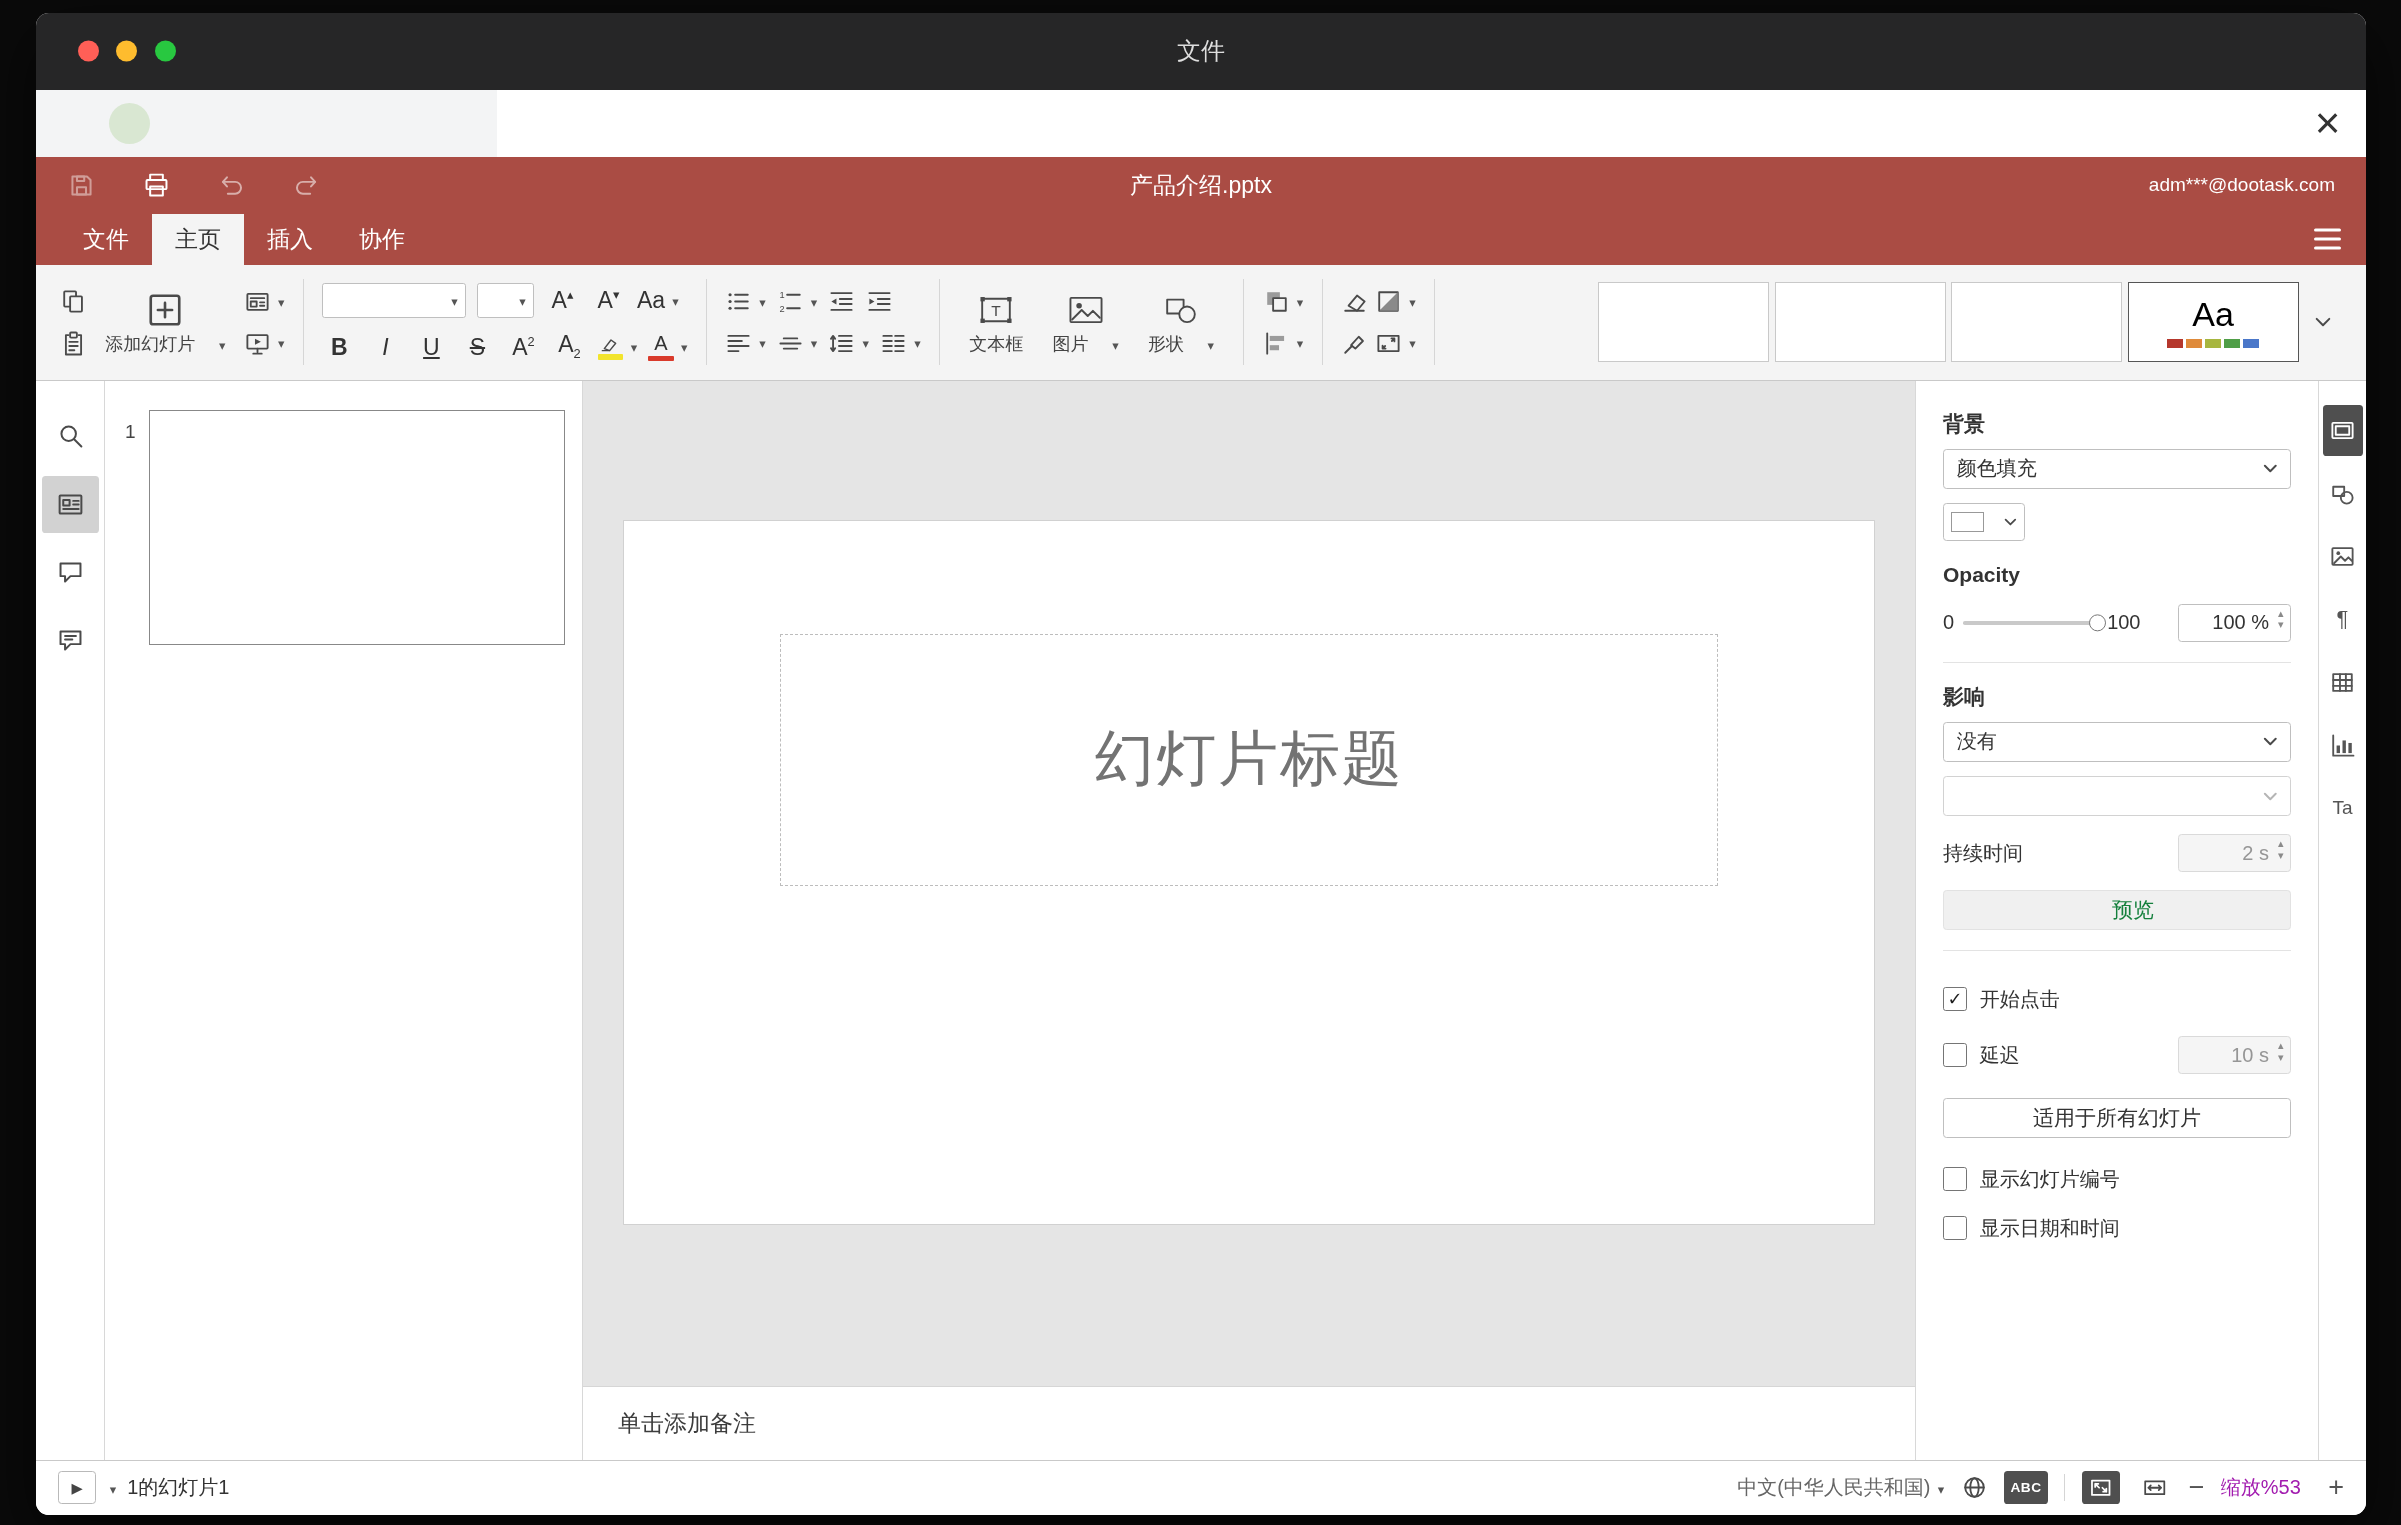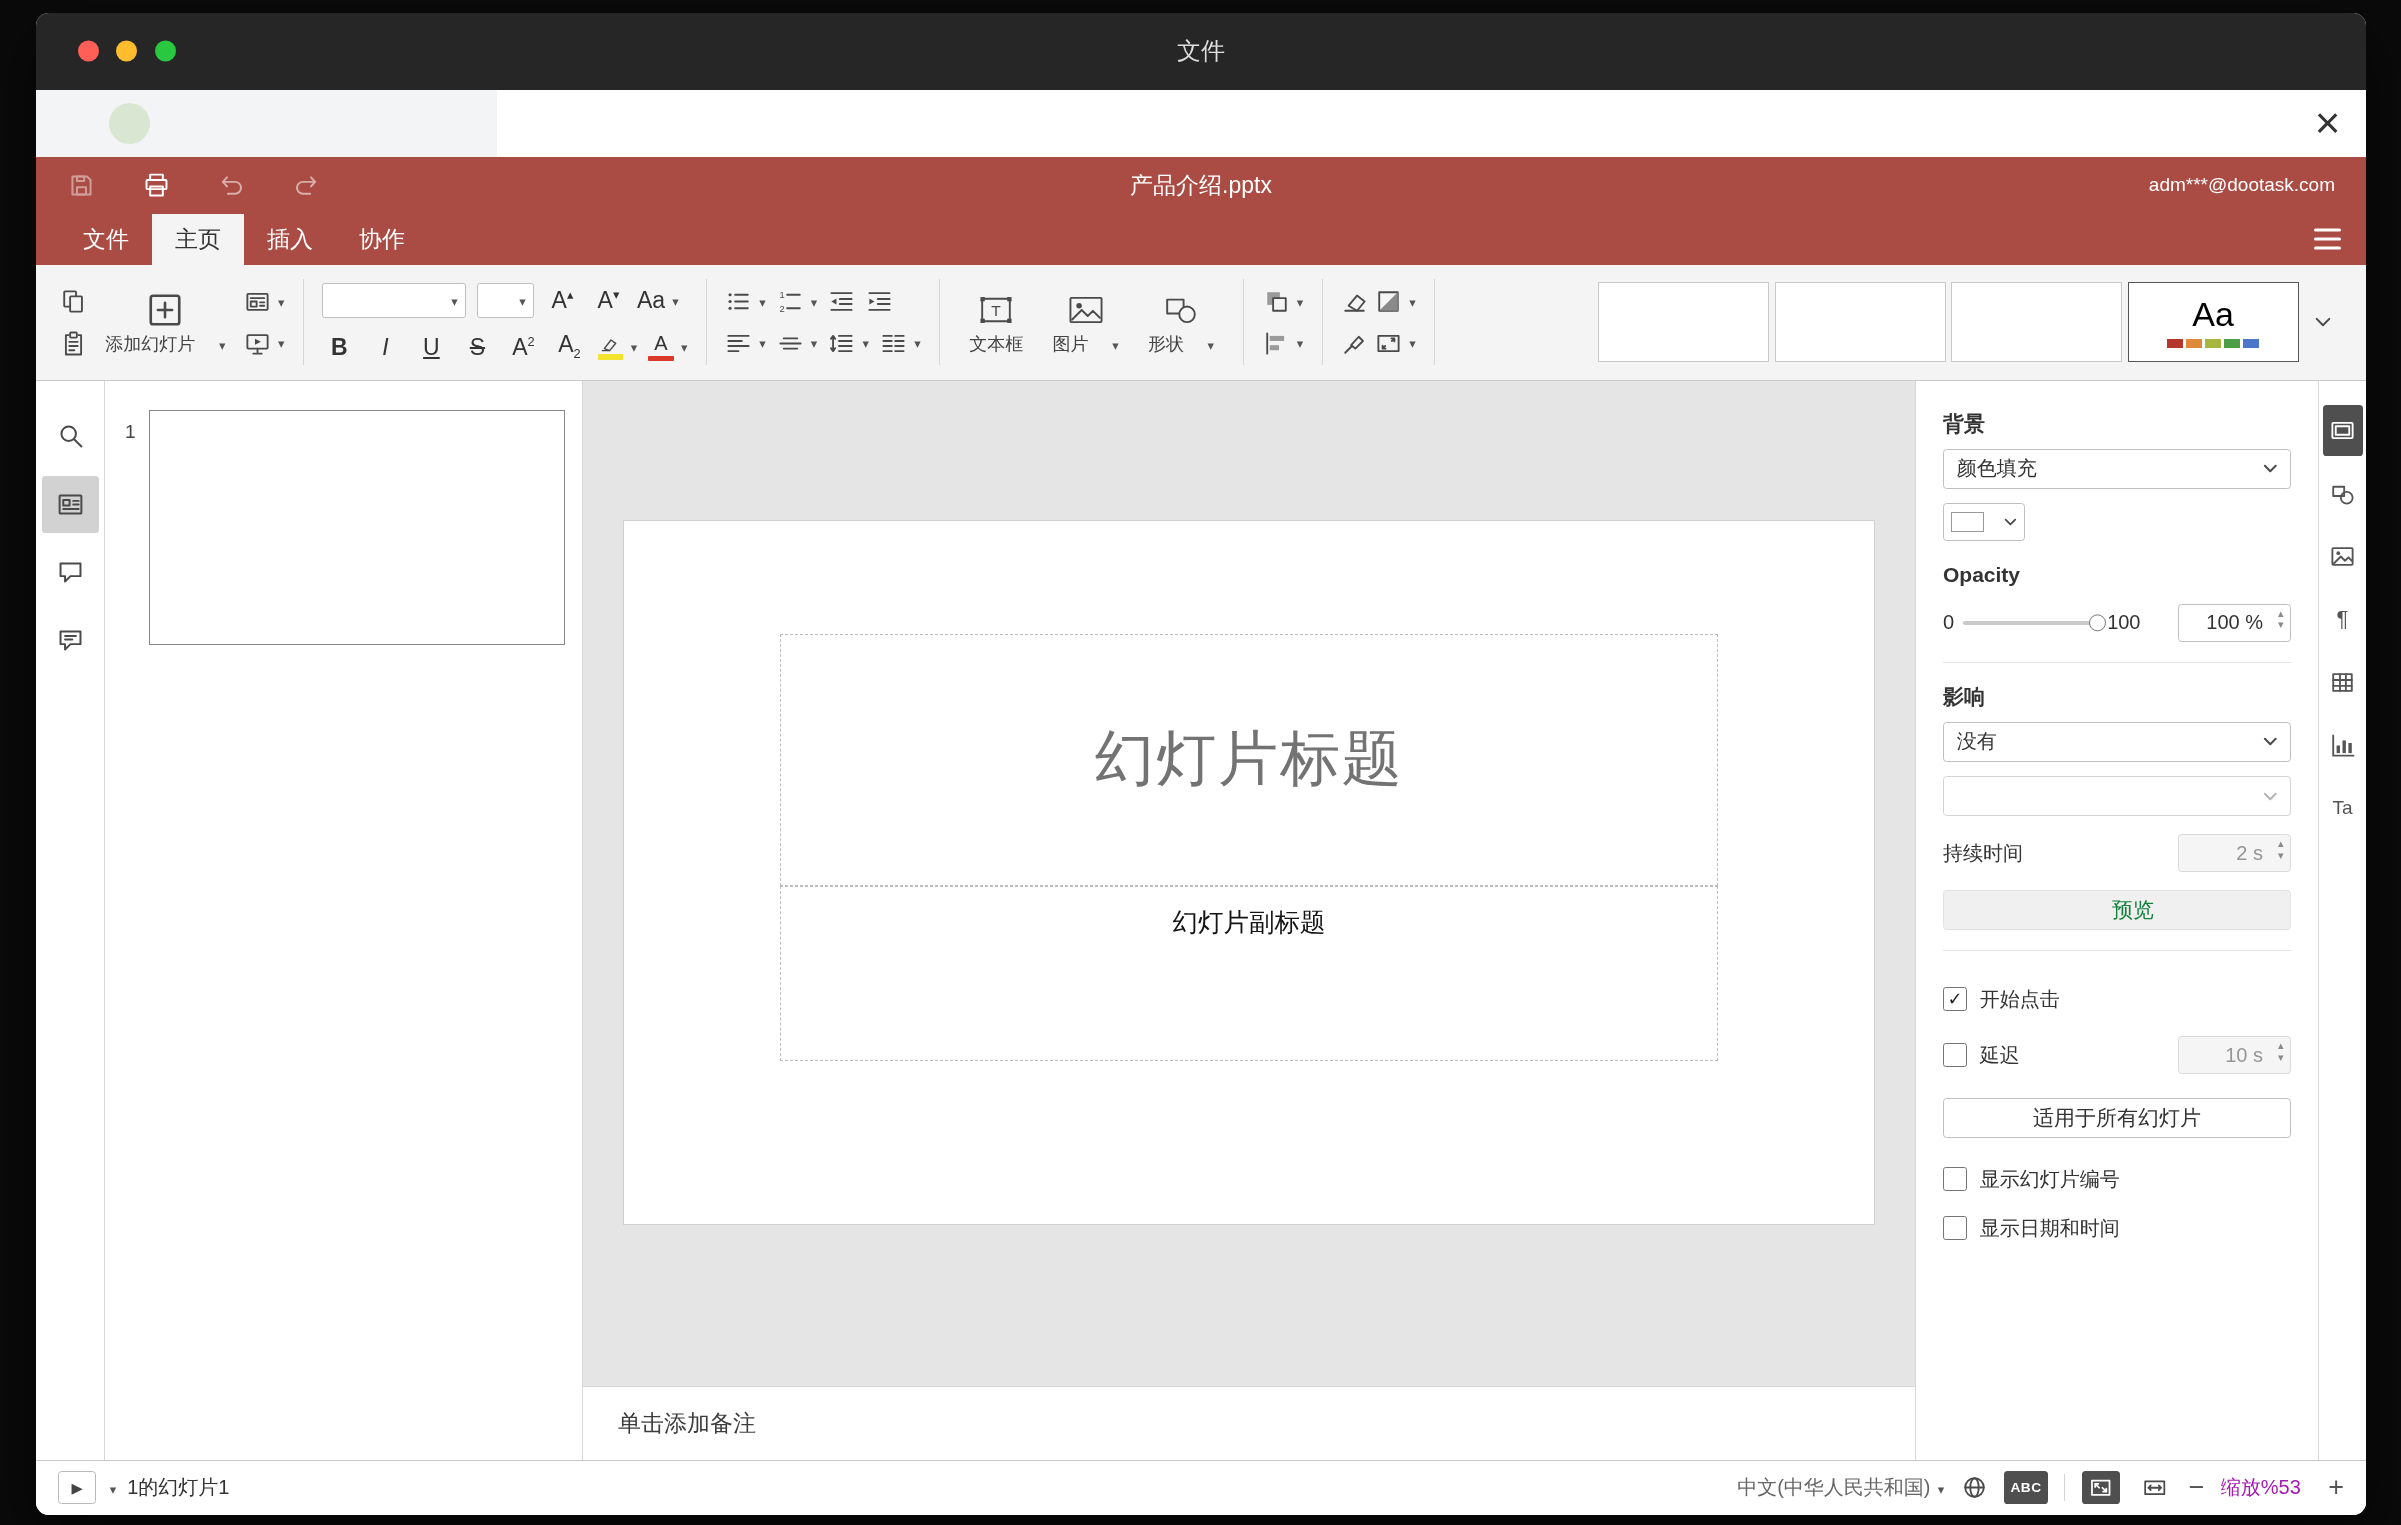--- a/index.html
+++ b/index.html
@@ -99,21 +99,21 @@
   .select.empty { color:#999; border-color:#d2d2d2; }
   .chev { flex:0 0 auto; }
   .swatch-select { width:82px; height:38px; border:0.9px solid #bfbfbf; border-radius:3.6px; background:#fff;
                    display:flex; align-items:center; padding:0 7.3px; justify-content:space-between; cursor:pointer; margin:14.6px 0 22px; }
   .swatch { width:33px; height:20px; background:#fff; border:0.9px solid #999; }
   .oprow { display:flex; align-items:center; gap:9px; margin-top:5.5px; }
   .slider { position:relative; width:135px; height:3.6px; background:#c9c9c9; border-radius:1.8px; cursor:pointer; }
   .knob { position:absolute; right:-8.2px; top:50%; transform:translateY(-50%); width:17.3px; height:17.3px; border-radius:50%;
           background:#fff; border:1.8px solid #777; }
   .spin { width:113px; height:38px; border:0.9px solid #bfbfbf; border-radius:3.6px; display:flex; align-items:center;
-          justify-content:flex-end; padding-right:27px; position:relative; background:#fff; font-size:20px; }
+          justify-content:flex-end; padding-right:21px; position:relative; background:#fff; font-size:20px; }
   .spin.disabled { background:#f5f5f5; color:#969696; border-color:#dadada; }
   .spin .arrows { position:absolute; right:6.4px; top:2.7px; display:flex; flex-direction:column; gap:0.9px; font-size:11px;
                   color:#8a8a8a; line-height:1; cursor:pointer; }
   .hr { border-top:0.9px solid #e3e3e3; margin:20px 0; }
   .pbtn { height:40px; border:0.9px solid #bfbfbf; border-radius:3.6px; background:#fff; display:flex; align-items:center;
           justify-content:center; font-size:21px; cursor:pointer; color:#333; }
   .pbtn.disabled { background:#f0f0f0; border-color:#e2e2e2; color:#15803d;padding-left:32px; }
   .chkrow { display:flex; align-items:center; gap:12.8px; margin:9px 0; min-height:38px; }
   .chk { flex:0 0 auto; width:24px; height:24px; border:1.8px solid #757575; border-radius:2.7px; background:#fff;
          display:flex; align-items:center; justify-content:center; font-size:18px; font-weight:bold; color:#1d1d1d; cursor:pointer; }
@@ -513,23 +513,20 @@
 
     <div class="thumbs">
       <span class="thumb-num">1</span>
       <span class="thumb"></span>
     </div>
 
     <div class="canvas">
       <div class="slide">
         <div class="ph ph-title">
           <span>幻灯片标题</span>
-        </div>
-        <div class="ph ph-sub">
-          <span>幻灯片副标题</span>
         </div>
       </div>
       <div class="notes">
         <span>单击添加备注</span>
       </div>
     </div>
 
     <div class="settings">
       <span class="sec-h">背景</span>
       <span class="select">

